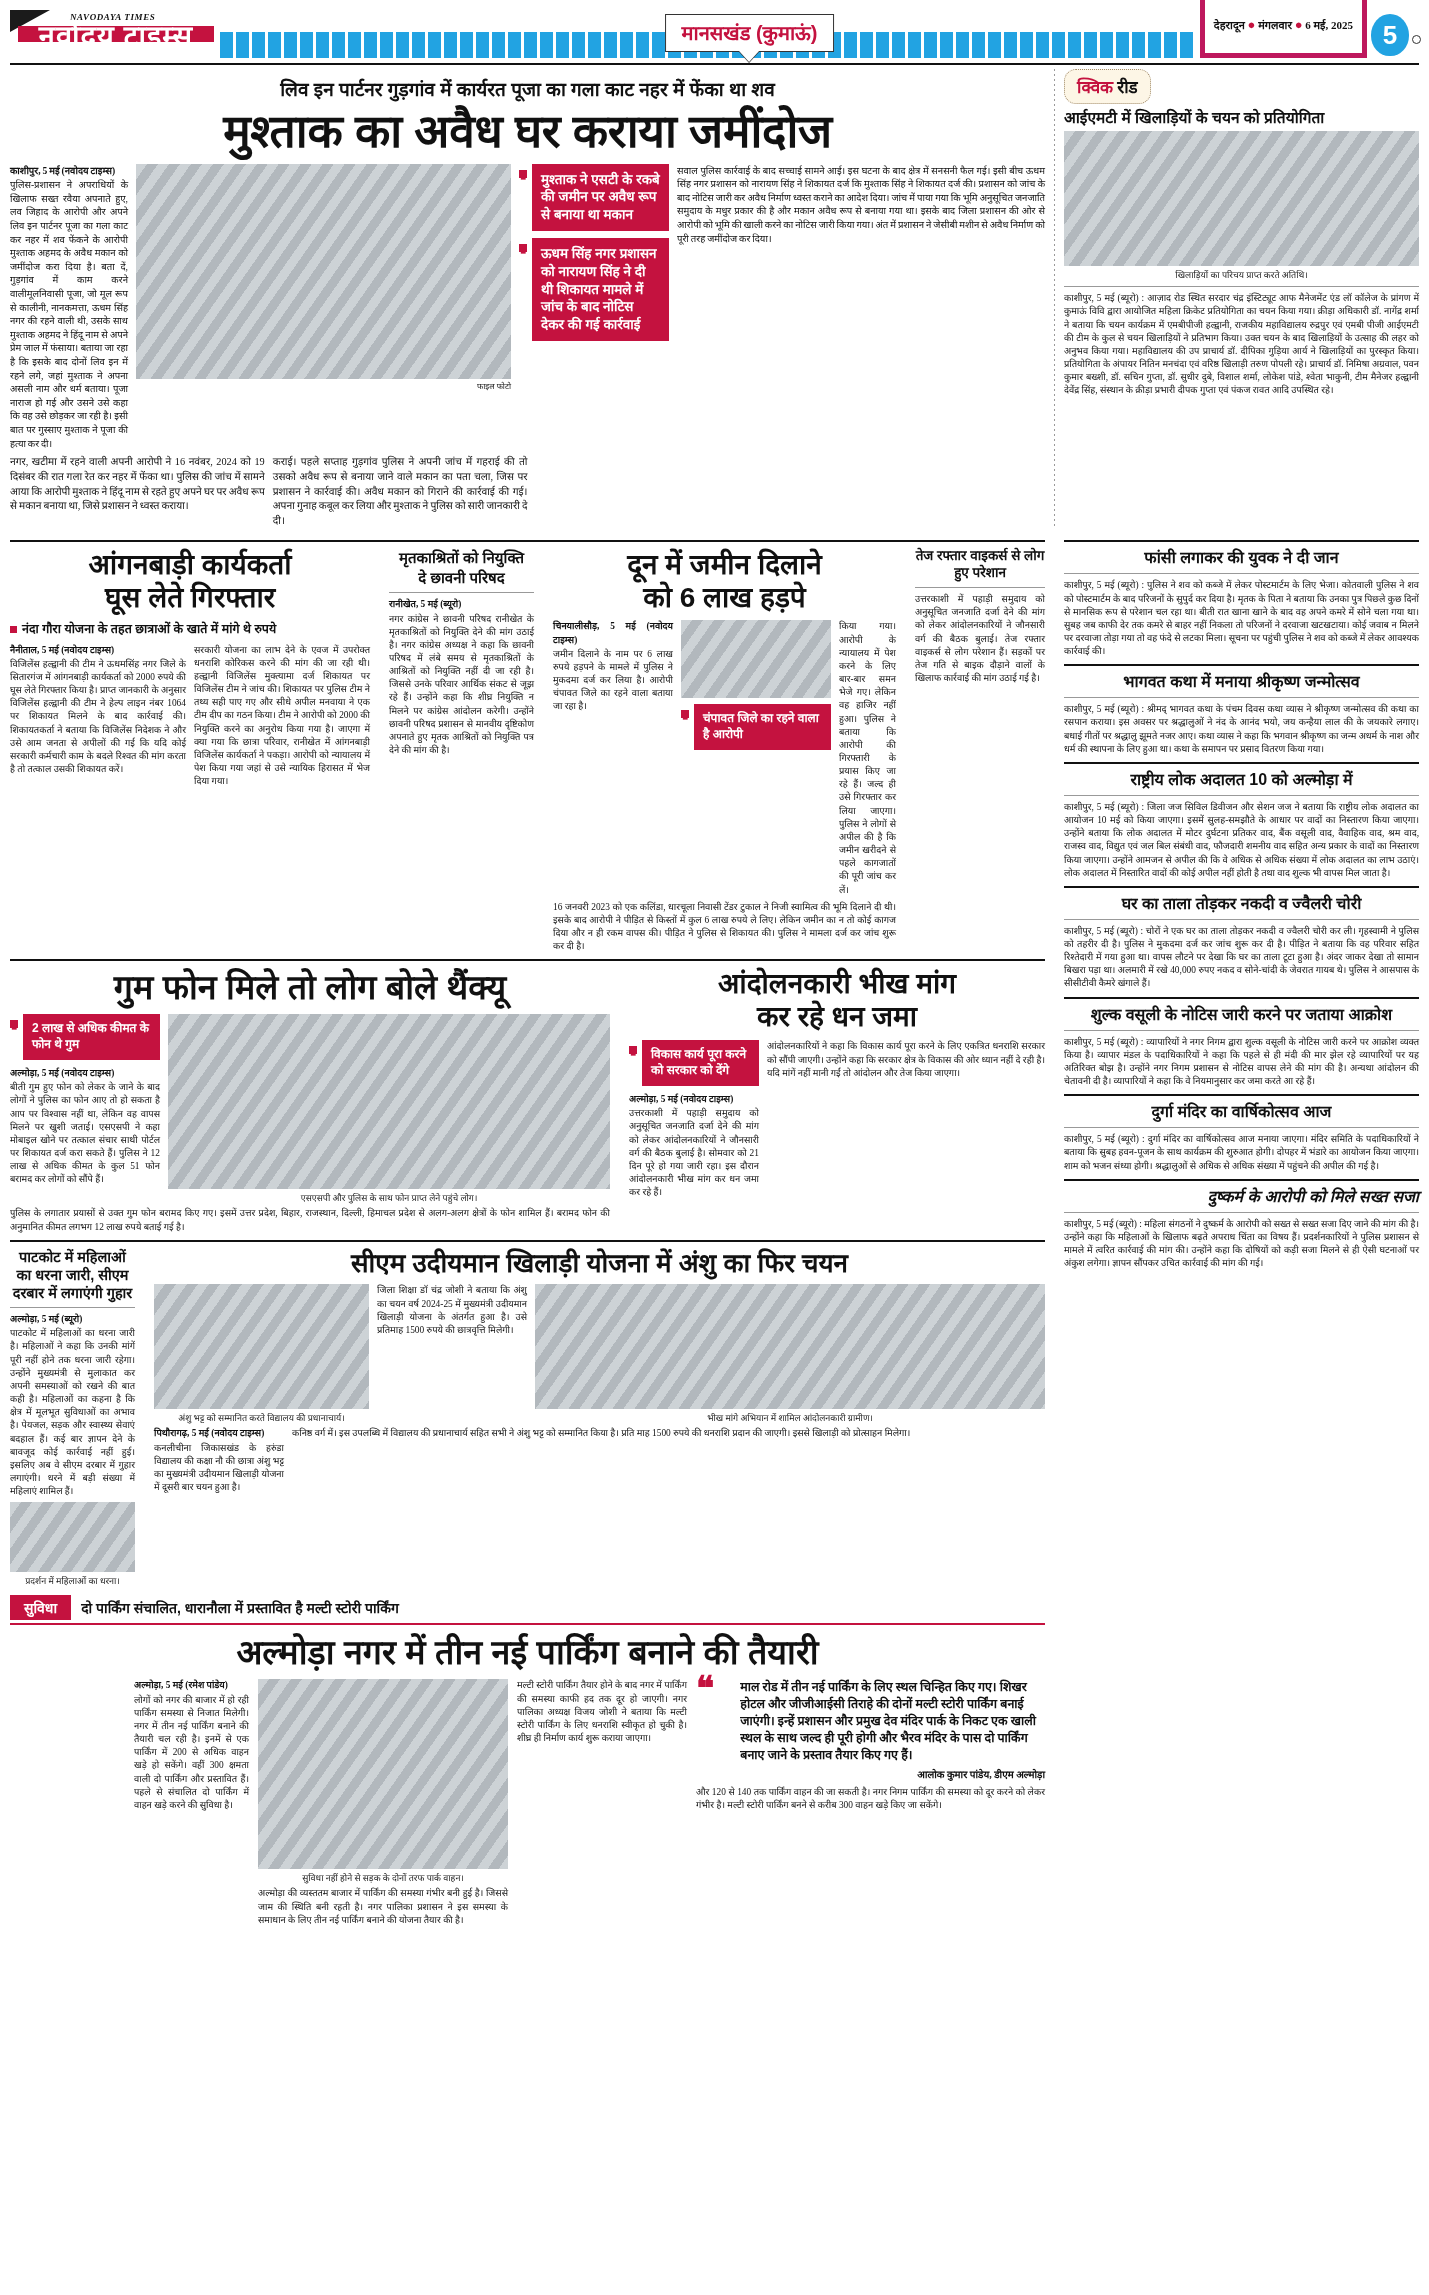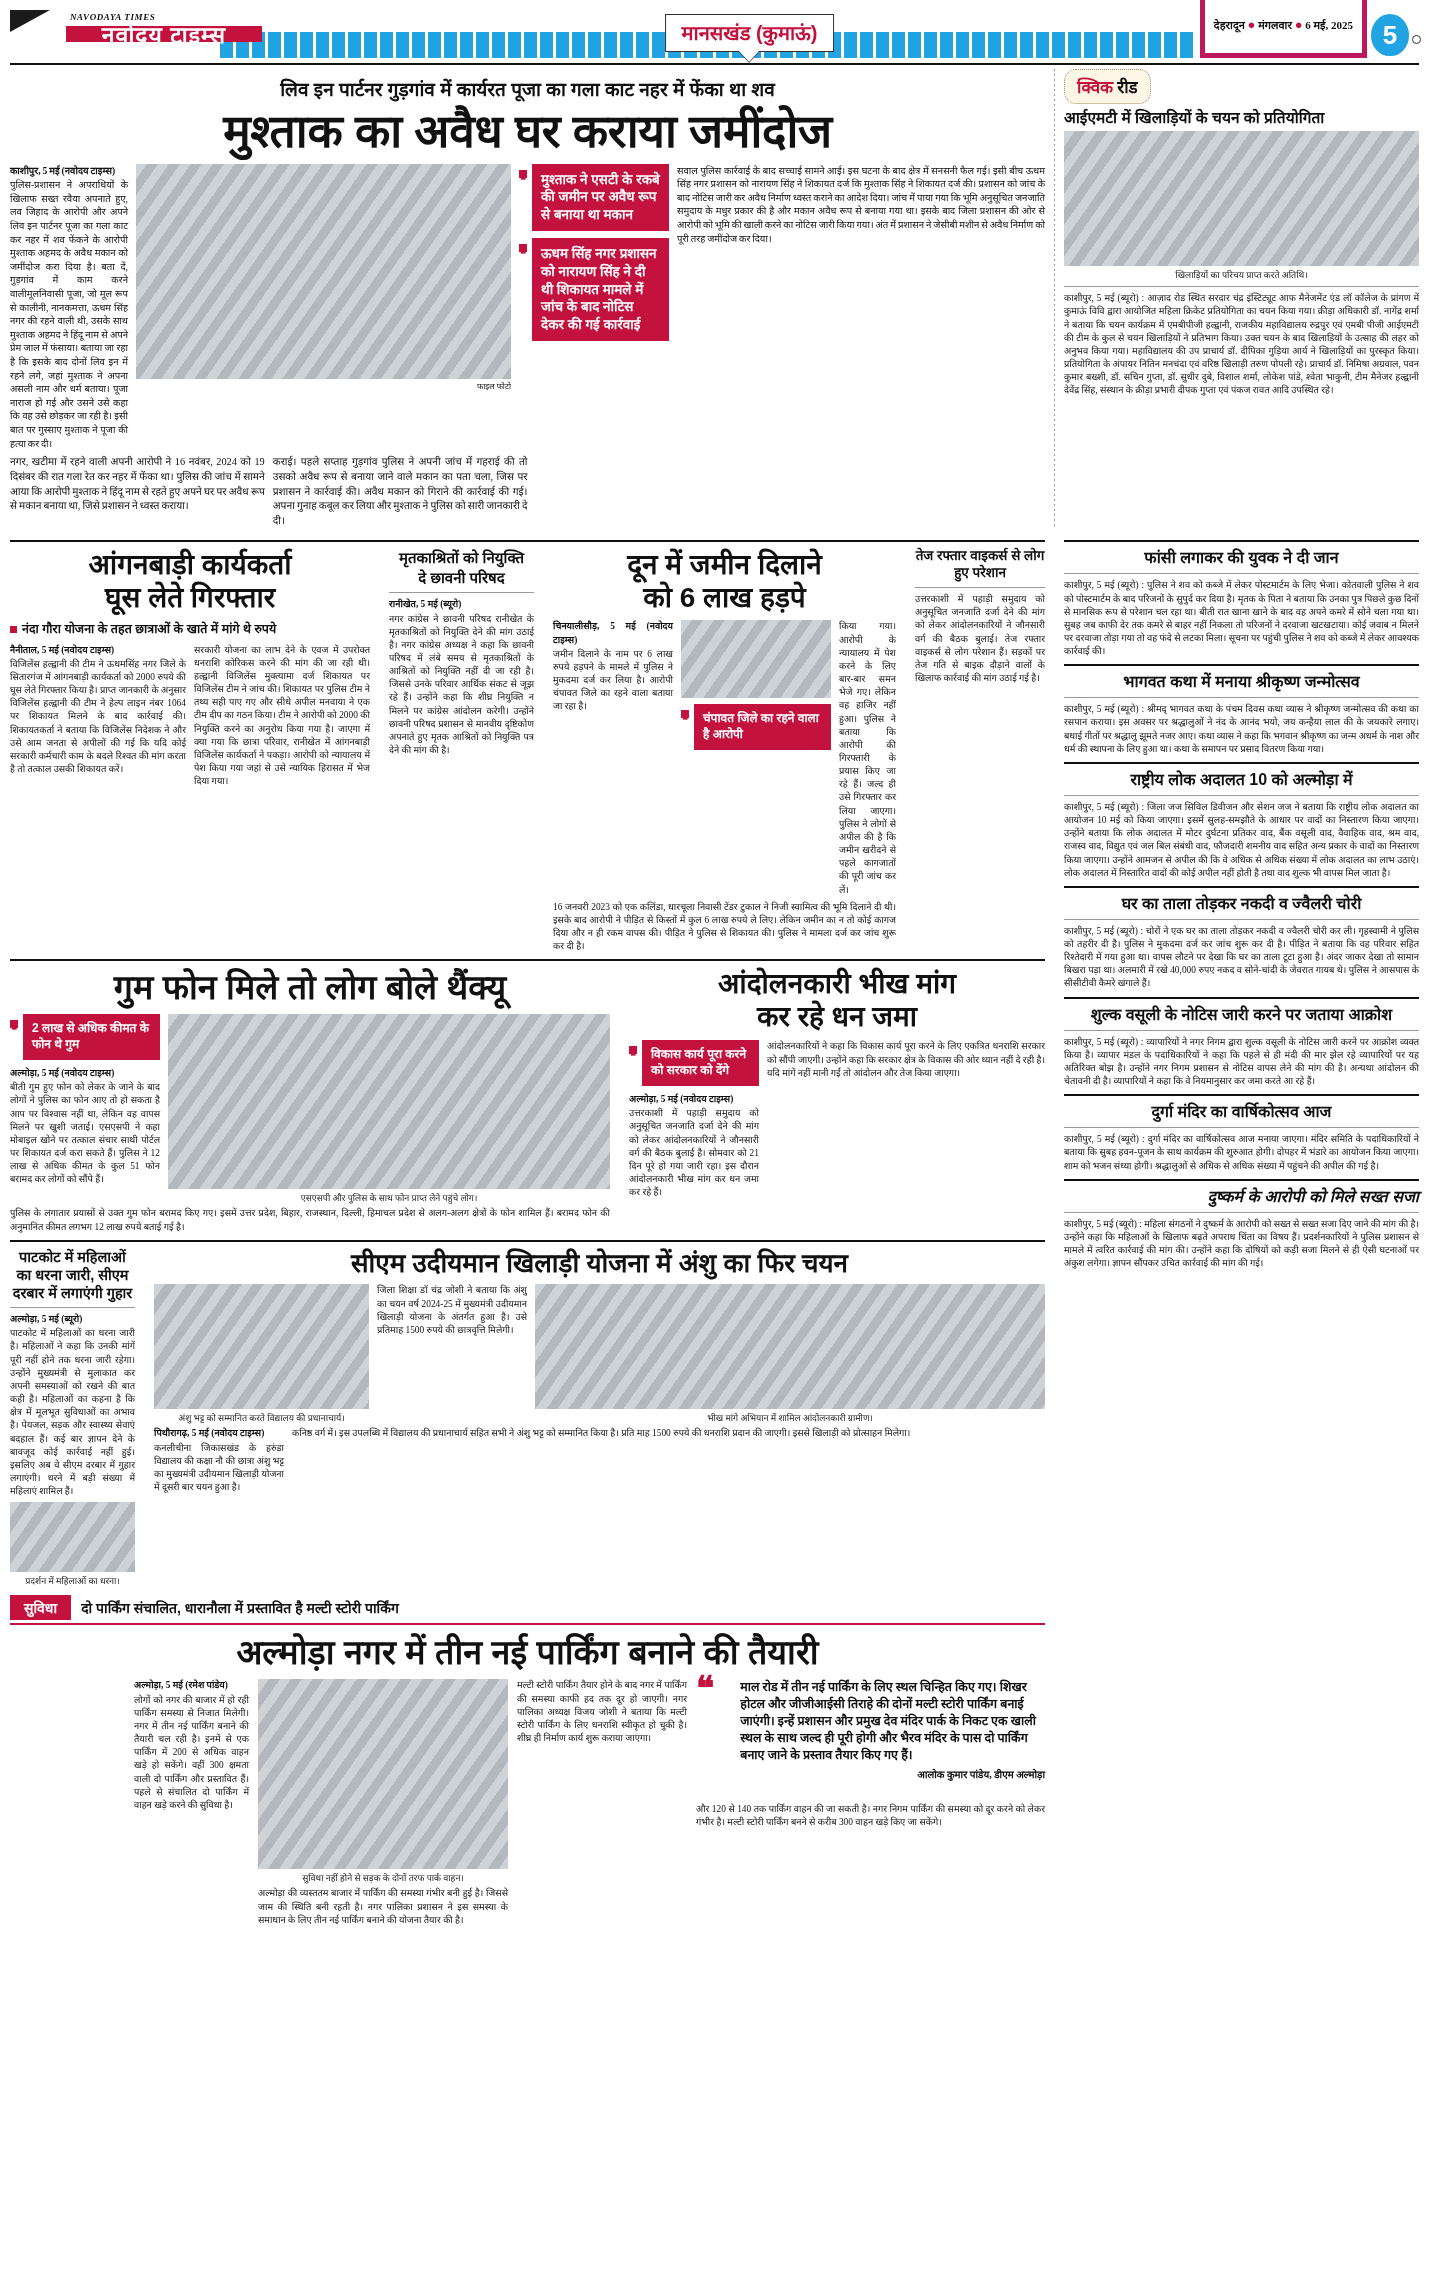--- a/index.html
+++ b/index.html
@@ -20,23 +20,23 @@
     position: absolute; left: 0; top: 0; width: 40px; height: 22px;
     background: #1b1b1b;
     clip-path: polygon(0 0, 100% 0, 0 100%);
   }
   .logo-en {
     position: absolute; left: 60px; top: 2px; font-size: 9px; letter-spacing: .6px;
     font-style: italic; font-weight: bold; font-family: "Liberation Serif", serif; color:#111;
   }
   .logo-hi {
     position: absolute; left: 8px; top: 16px; width: 196px; height: 16px;
-    background: #c4123f; color: #fff; font-size: 23px; font-weight: bold;
+    background: #c4123f; color: #fff; font-size: 29px; font-weight: bold;
     display: flex; align-items: center; justify-content: center;
-    font-family: "Liberation Sans", sans-serif; letter-spacing: 1px; margin-left: 48px;
+    font-family: "Liberation Sans", sans-serif; letter-spacing: 1px;
   }
   .bar-stripes { flex: 1; height: 26px; align-self: flex-end; margin-bottom: 2px;
     background: repeating-linear-gradient(90deg, #22a3e2 0 13px, #ffffff 13px 16px); }
   .edition-tab {
     position: absolute; left: 50%; transform: translateX(-50%); top: 6px;
     background: #fff; border: 1px solid #333; padding: 4px 16px 5px;
     font-size: 20px; font-weight: bold; color: #c4123f;
     font-family: "Liberation Sans", sans-serif; z-index: 5; margin-left: 35px;
   }
   .edition-tab::after {
@@ -391,21 +391,21 @@
           <div class="cap">सुविधा नहीं होने से सड़क के दोनों तरफ पार्क वाहन।</div>
           <div class="tiny-txt" style="margin-top:3px;">अल्मोड़ा की व्यस्ततम बाजार में पार्किंग की समस्या गंभीर बनी हुई है। जिससे जाम की स्थिति बनी रहती है। नगर पालिका प्रशासन ने इस समस्या के समाधान के लिए तीन नई पार्किंग बनाने की योजना तैयार की है।</div>
         </div>
         <div style="flex:0 0 170px;" class="tiny-txt">मल्टी स्टोरी पार्किंग तैयार होने के बाद नगर में पार्किंग की समस्या काफी हद तक दूर हो जाएगी। नगर पालिका अध्यक्ष विजय जोशी ने बताया कि मल्टी स्टोरी पार्किंग के लिए धनराशि स्वीकृत हो चुकी है। शीघ्र ही निर्माण कार्य शुरू कराया जाएगा।</div>
         <div style="flex:1;">
           <div style="display:flex;gap:5px;">
             <span class="quotemark">❝</span>
             <div class="pullquote">माल रोड में तीन नई पार्किंग के लिए स्थल चिन्हित किए गए। शिखर होटल और जीजीआईसी तिराहे की दोनों मल्टी स्टोरी पार्किंग बनाई जाएंगी। इन्हें प्रशासन और प्रमुख देव मंदिर पार्क के निकट एक खाली स्थल के साथ जल्द ही पूरी होगी और भैरव मंदिर के पास दो पार्किंग बनाए जाने के प्रस्ताव तैयार किए गए हैं।</div>
           </div>
           <div class="byline">आलोक कुमार पांडेय, डीएम अल्मोड़ा</div>
-          <div class="tiny-txt" style="margin-top:22px;">और 120 से 140 तक पार्किंग वाहन की जा सकती है। नगर निगम पार्किंग की समस्या को दूर करने को लेकर गंभीर है। मल्टी स्टोरी पार्किंग बनने से करीब 300 वाहन खड़े किए जा सकेंगे।</div>
+          <div class="tiny-txt" style="margin-top:5px;">और 120 से 140 तक पार्किंग वाहन की जा सकती है। नगर निगम पार्किंग की समस्या को दूर करने को लेकर गंभीर है। मल्टी स्टोरी पार्किंग बनने से करीब 300 वाहन खड़े किए जा सकेंगे।</div>
         </div>
       </div>
     </div>
 
     <div class="sep-v"></div>
 
     <div style="flex:0 0 355px;">
       <div class="rule-thick"></div>
 
       <div>

